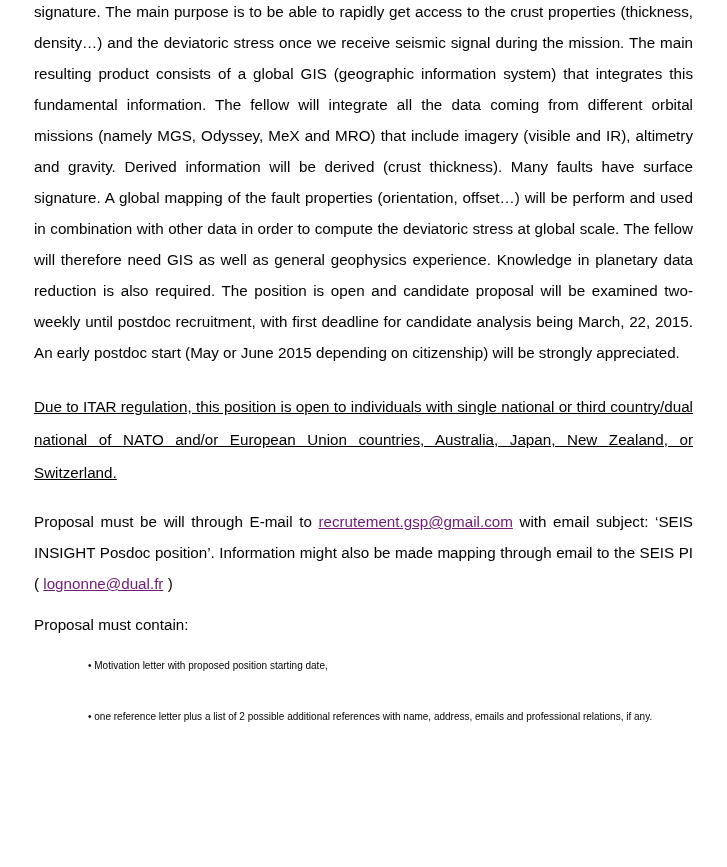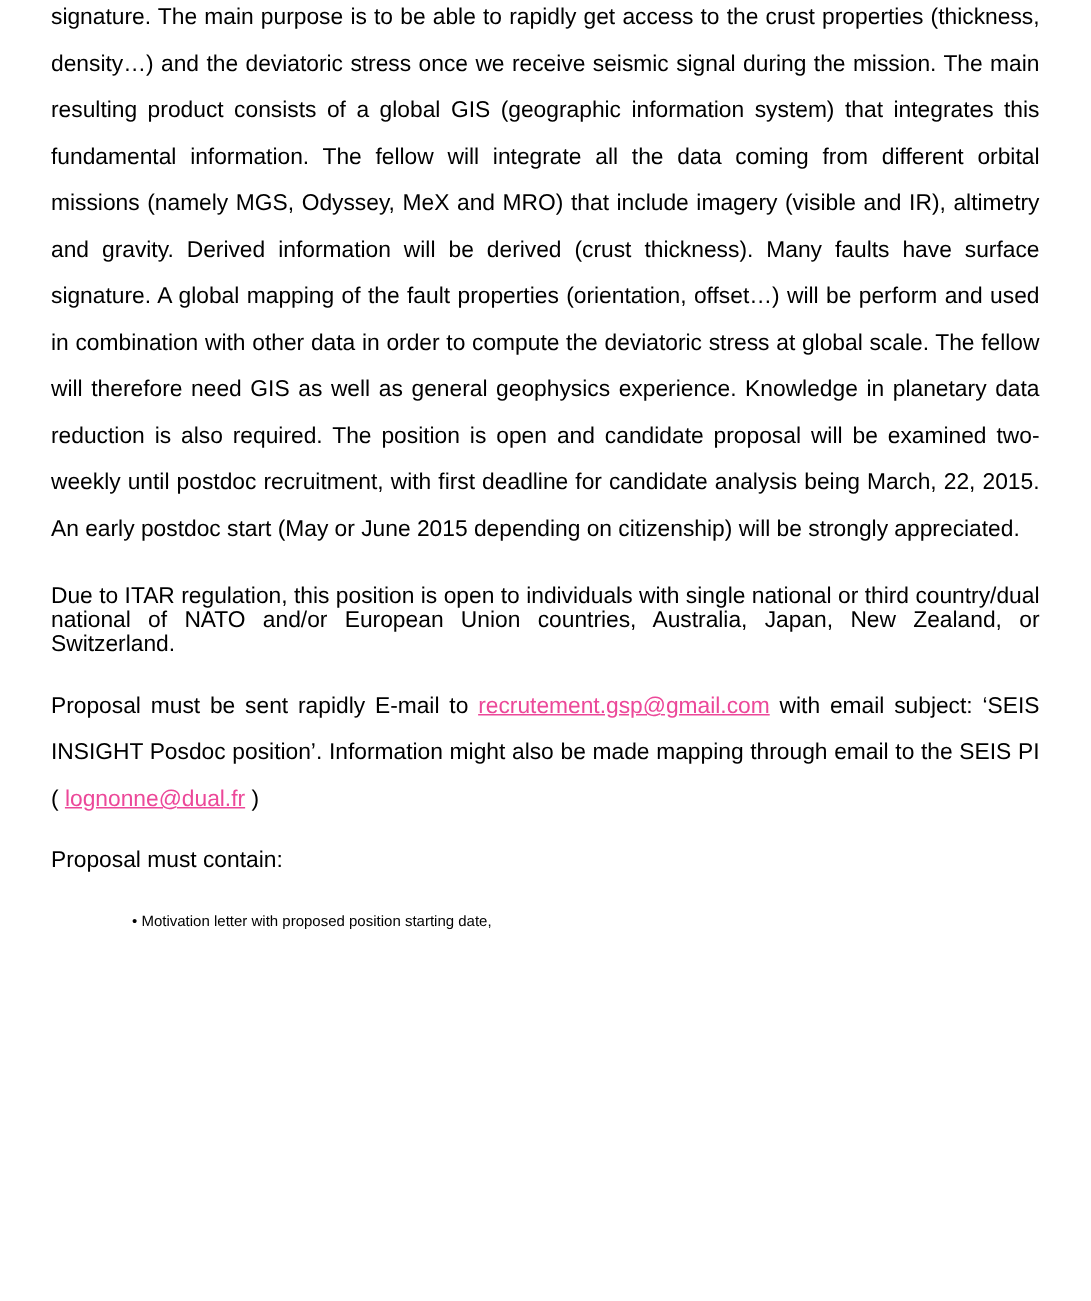--- a/index.html
+++ b/index.html
@@ -25,63 +25,65 @@
     margin: 0;
     font-size: 15.2px;
     line-height: 31px;
     text-align: justify;
     color: #000000;
   }
   .para.first {
     margin-top: -4px;
   }
   .para.tight {
-    line-height: 16px;
+    line-height: 33px;
     font-size: 15.2px;
+    text-decoration: underline;
   }
   .gap-lg { height: 22px; }
   .gap-md { height: 17px; }
   .gap-sm { height: 10px; }
   .bullet {
     margin: 0;
     font-size: 10px;
     line-height: 31px;
     text-align: justify;
     text-indent: 54px;
   }
   a.link {
-    color: #ec4899;
+    color: #701a75;
     text-decoration: underline;
   }
 </style>
 </head>
 <body>
 
 <div class="page">
 
   <p class="para first">signature. The main purpose is to be able to rapidly get access to the crust properties (thickness, density…) and the deviatoric stress once we receive seismic signal during the mission. The main resulting product consists of a global GIS (geographic information system) that integrates this fundamental information. The fellow will integrate all the data coming from different orbital missions (namely MGS, Odyssey, MeX and MRO) that include imagery (visible and IR), altimetry and gravity. Derived information will be derived (crust thickness). Many faults have surface signature. A global mapping of the fault properties (orientation, offset…) will be perform and used in combination with other data in order to compute the deviatoric stress at global scale. The fellow will therefore need GIS as well as general geophysics experience. Knowledge in planetary data reduction is also required. The position is open and candidate proposal will be examined two-weekly until postdoc recruitment, with first deadline for candidate analysis being March, 22, 2015.  An early postdoc start  (May or June 2015 depending on citizenship) will be strongly appreciated.</p>
 
   <div class="gap-lg"></div>
 
   <p class="para tight">Due to ITAR regulation, this position is open to individuals with single national or third country/dual national of NATO and/or European Union countries, Australia, Japan, New Zealand, or Switzerland.</p>
 
   <div class="gap-md"></div>
 
-  <p class="para"><span>Proposal must be sent rapidly E-mail to </span><a class="link" href="#">recrutement.gsp@gmail.com</a><span> with email subject: ‘SEIS INSIGHT Posdoc position’. Information might also be made mapping through email to the SEIS PI ( </span><a class="link" href="#">lognonne@dual.fr</a><span> )</span></p>
+  <p class="para"><span>Proposal must be will through E-mail to </span><a class="link" href="#">recrutement.gsp@gmail.com</a><span> with email subject: ‘SEIS INSIGHT Posdoc position’. Information might also be made mapping through email to the SEIS PI ( </span><a class="link" href="#">lognonne@dual.fr</a><span> )</span></p>
 
   <div class="gap-sm"></div>
 
   <p class="para">Proposal must contain:</p>
 
   <div class="gap-sm"></div>
 
   <p class="bullet">• Motivation letter with proposed position starting date,</p>
 
   <div class="gap-sm"></div>
 
 
   <div class="gap-sm"></div>
 
+  <p class="bullet">• one reference letter plus a list of 2 possible additional references with name, address, emails and professional relations, if any.</p>
 
   <div class="gap-sm"></div>
 
 
 </div>
 
 </body></html>

